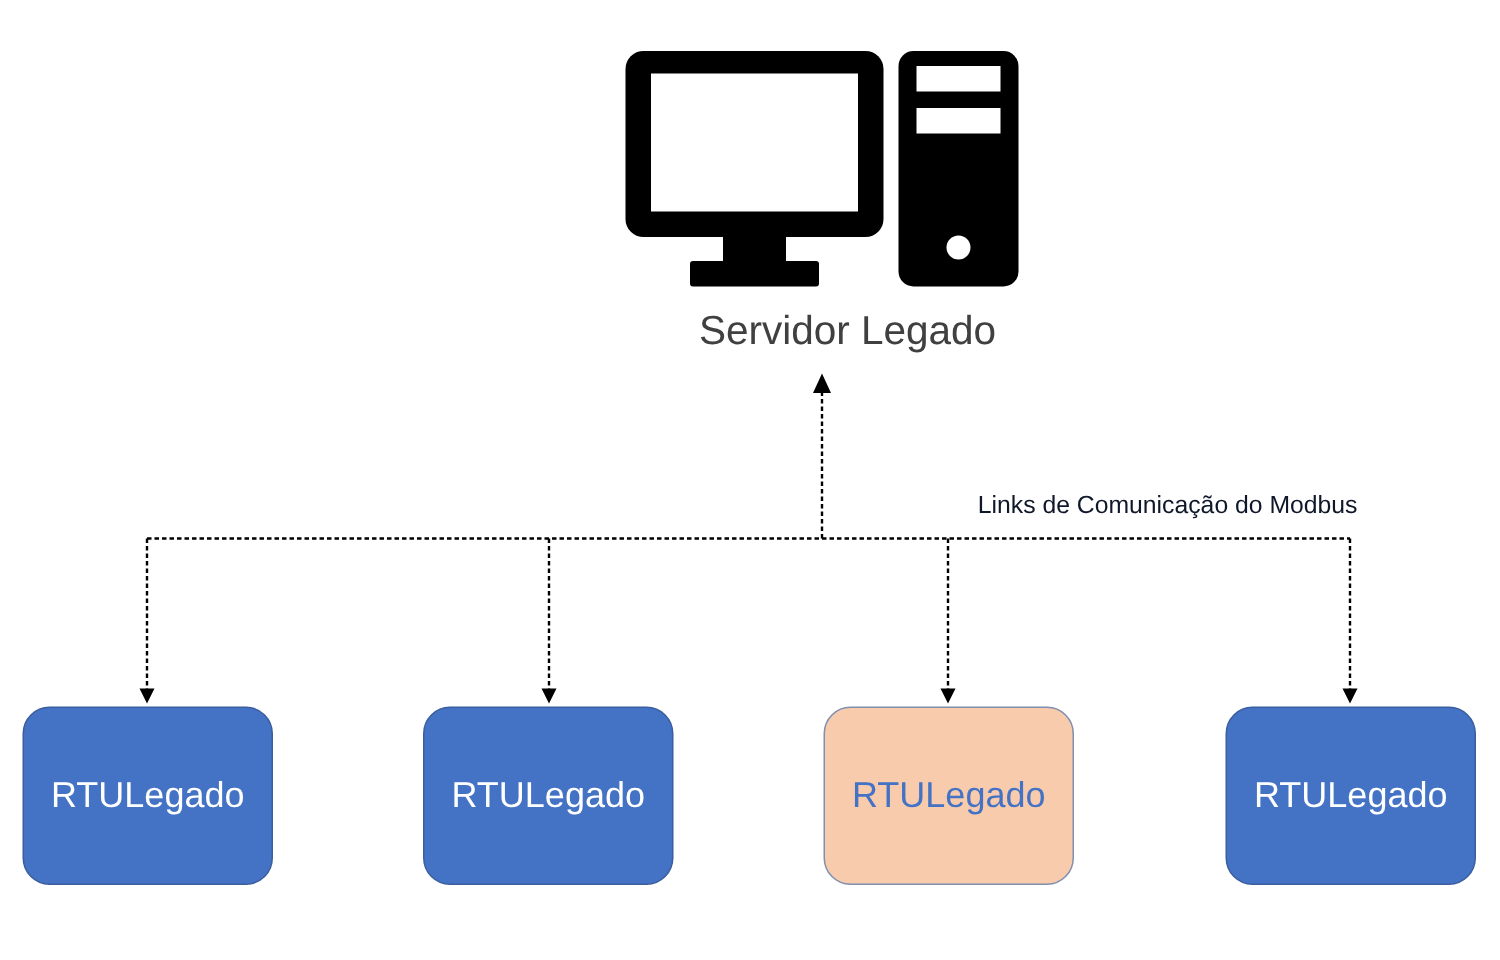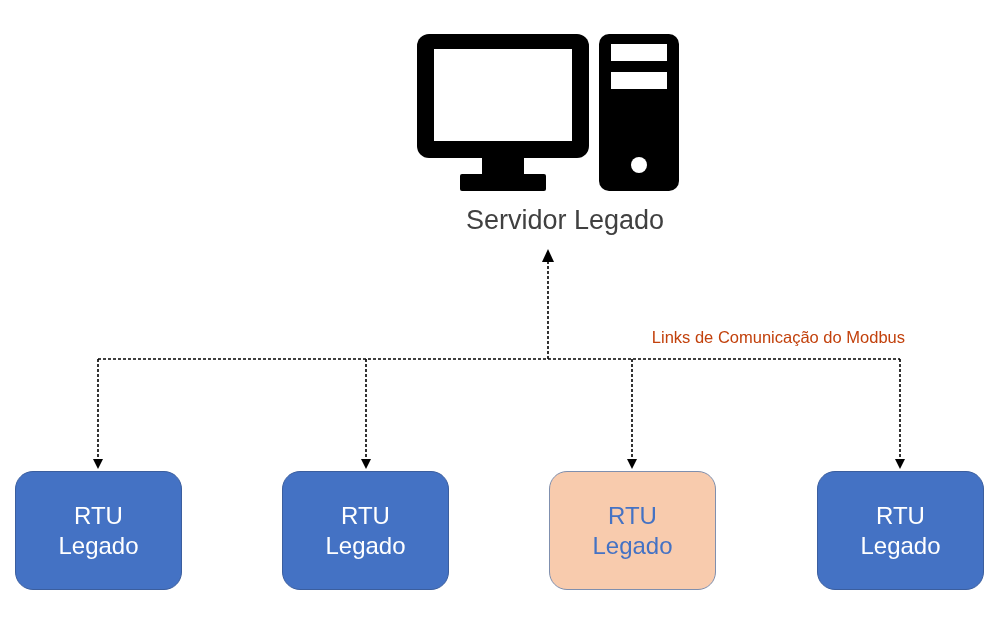--- a/index.html
+++ b/index.html
@@ -1,22 +1,22 @@
 <!DOCTYPE html>
 <html><head>
 <meta charset="utf-8">
 <style>
   html,body{margin:0;padding:0;background:#ffffff;}
   body{width:1000px;height:640px;position:relative;overflow:hidden;font-family:"Liberation Sans","DejaVu Sans",sans-serif;}
   svg.links{position:absolute;left:0;top:0;}
   .icon{position:absolute;}
   .server-label{position:absolute;left:420px;top:205px;width:290px;text-align:center;font-size:27px;color:#404040;}
-  .link-label{position:absolute;left:560px;top:328px;width:345px;text-align:right;font-size:16.5px;color:#c2410c;}
+  .link-label{position:absolute;left:560px;top:328px;width:345px;text-align:right;font-size:16.5px;color:#0f172a;}
   .rtu{position:absolute;top:471px;width:167px;height:119px;border-radius:18px;box-sizing:border-box;border:1.5px solid #3b5e9e;
-       display:flex;flex-direction:column;align-items:center;justify-content:center;font-size:24px;line-height:30px;}
+       display:flex;flex-direction:row;align-items:center;justify-content:center;font-size:24px;line-height:30px;}
   .rtu.blue{background:#4472c4;color:#ffffff;}
   .rtu.peach{background:#f8cbad;color:#4472c4;border-color:#7f8fae;}
 </style>
 </head>
 <body>
 
 <svg class="icon" style="left:415px;top:32px;" width="266" height="162" viewBox="0 0 266 162">
 
   <rect x="2" y="2" width="172" height="124" rx="12" fill="#000"></rect>
   <rect x="19" y="17" width="138" height="92" fill="#fff"></rect>

